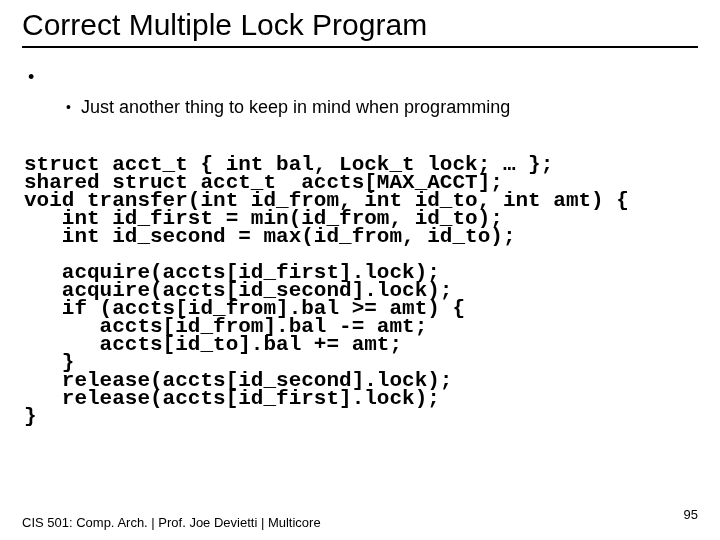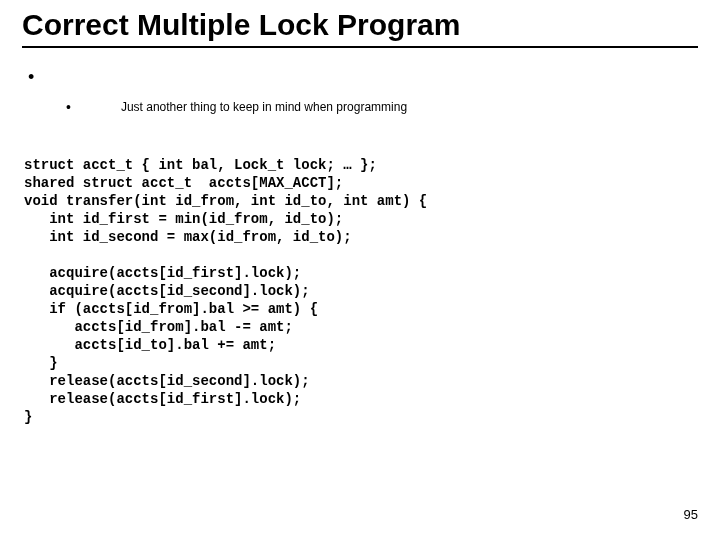--- a/index.html
+++ b/index.html
@@ -1,26 +1,26 @@
 <!DOCTYPE html>
 <html><head>
 <meta charset="utf-8">
 <style>
   * { margin: 0; padding: 0; box-sizing: border-box; }
   html, body { width: 720px; height: 540px; background: #fff; font-family: Verdana, Arial, sans-serif; color: #000; }
   .slide { width: 720px; height: 540px; position: relative; padding: 8px 22px 0 22px; }
-  .title { font-size: 30px; font-weight: 700; color: #000; font-family: Verdana, Arial, sans-serif; letter-spacing: 0px; }
+  .title { font-size: 30px; font-weight: 400; color: #000; font-family: Verdana, Arial, sans-serif; letter-spacing: 0px; }
   .rule { border: none; border-top: 2px solid #000; margin-top: 4px; margin-bottom: 16px; }
   .bullet-l1 { display: flex; align-items: flex-start; margin-bottom: 6px; }
   .bullet-l1 .dot { font-size: 18px; line-height: 26px; margin-left: 6px; margin-right: 10px; }
   .bullet-l1 .txt { font-size: 21px; font-weight: 700; line-height: 26px; }
   .bullet-l2 { display: flex; align-items: flex-start; margin-left: 44px; margin-bottom: 6px; }
   .bullet-l2 .dot { font-size: 14px; line-height: 22px; margin-right: 10px; }
-  .bullet-l2 .txt { font-size: 12px; font-weight: 400; line-height: 22px; margin-left: 40px; }
-  .code { font-family: "Courier New", Courier, monospace; font-size: 14px; font-weight: 700; line-height: 18px; white-space: pre; margin-top: 38px; margin-left: 2px; }
+  .bullet-l2 .txt { font-size: 18px; font-weight: 400; line-height: 22px; }
+  .code { font-family: "Courier New", Courier, monospace; font-size: 21px; font-weight: 700; line-height: 18px; white-space: pre; margin-top: 38px; margin-left: 2px; }
   .footer-left { position: absolute; left: 22px; bottom: 10px; font-size: 13px; color: #000; }
   .footer-right { position: absolute; right: 22px; bottom: 18px; font-size: 13px; color: #000; }
 </style>
 </head>
 <body>
 
 <div class="slide">
   <div class="title">Correct Multiple Lock Program</div>
   <hr class="rule">
 
@@ -41,14 +41,15 @@
    acquire(accts[id_first].lock);
    acquire(accts[id_second].lock);
    if (accts[id_from].bal &gt;= amt) {
       accts[id_from].bal -= amt;
       accts[id_to].bal += amt;
    }
    release(accts[id_second].lock);
    release(accts[id_first].lock);
 }</div>
 
+  <div class="footer-left">CIS 501: Comp. Arch.  |  Prof. Joe Devietti  |  Multicore</div>
   <div class="footer-right">95</div>
 </div>
 
 </body></html>

